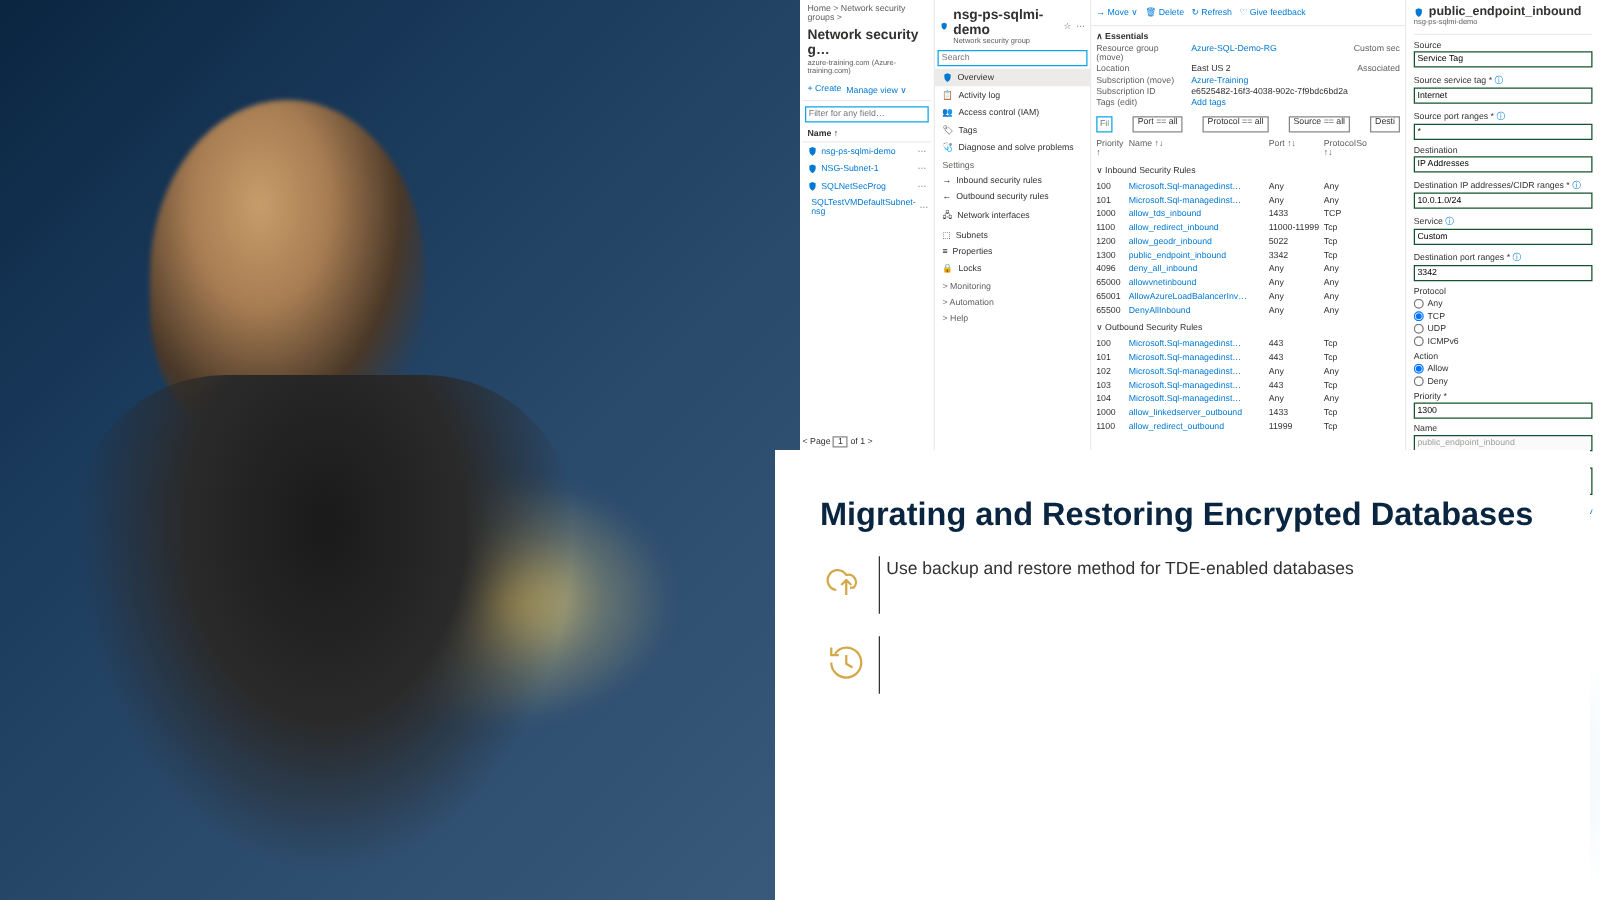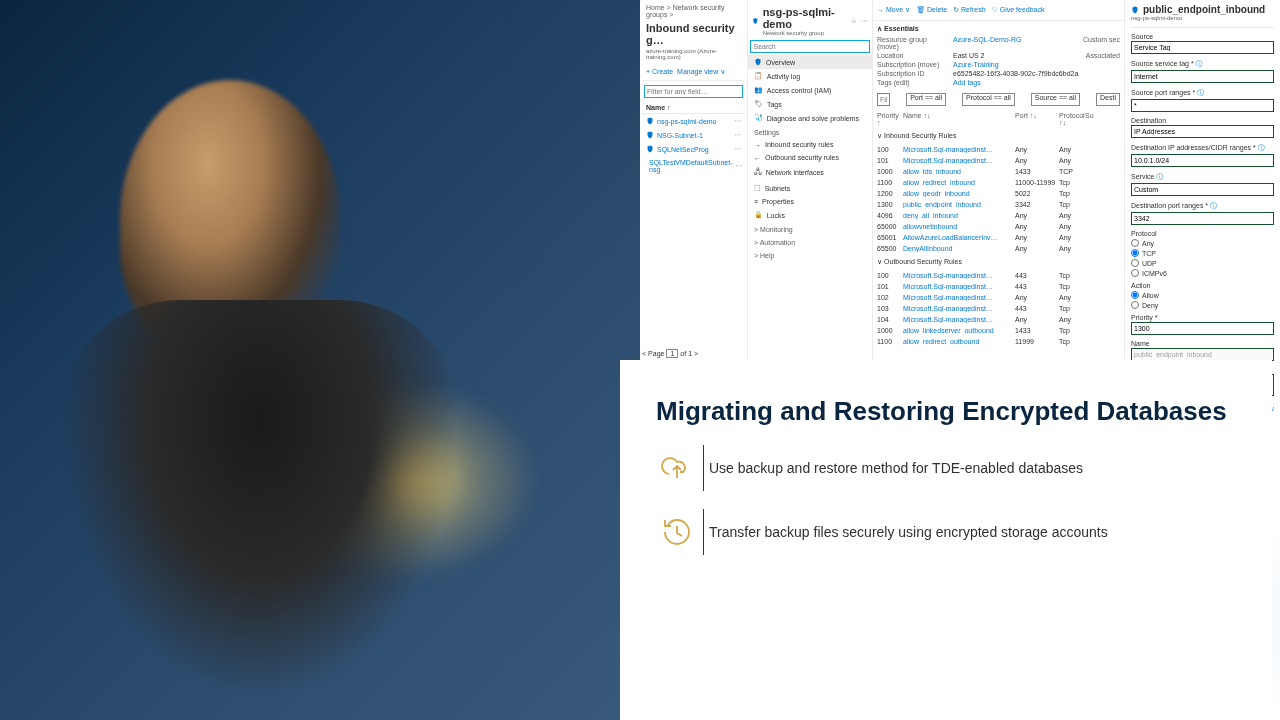--- a/index.html
+++ b/index.html
@@ -48,38 +48,38 @@
   .az-radio input { width:8px; height:8px; }
   .az-save-row { display:flex; gap:4px; margin-top:8px; }
   .az-save { background:#0078d4; color:#fff; padding:2px 8px; border:none; font-size:7px; }
   .az-cancel { background:#fff; border:1px solid #8a8886; padding:2px 6px; font-size:7px; }
   .pager { position:absolute; bottom:2px; left:2px; font-size:7px; display:flex; align-items:center; gap:2px; }
   .pager-box { border:1px solid #8a8886; padding:0 3px; }
 
   .slide { position:absolute; left:620px; top:360px; width:652px; height:360px; background:#fff; padding:36px 28px 24px 36px; }
   .slide-title { font-size:26px; font-weight:700; color:#0a2540; }
   .slide-sub { font-size:14px; color:#323130; margin-top:6px; margin-bottom:12px; }
-  .bullet-row { display:flex; align-items:center; gap:5px; margin-top:18px; }
+  .bullet-row { display:flex; gap:5px; margin-top:18px; }
   .bullet-icon { width:42px; height:42px; flex-shrink:0; display:flex; align-items:center; justify-content:center; }
   .bullet-sep { width:1px; height:46px; background:#323130; }
   .bullet-text { font-size:14px; color:#323130; line-height:1.35; max-width:440px; }
   .slide-bg { position:absolute; right:-40px; bottom:-40px; width:280px; height:280px; border-radius:50%; background:radial-gradient(circle,#eaf2f8 0%,#f5f9fc 50%,transparent 70%); z-index:-1; }
 </style>
 </head>
 <body>
 
 <div class="left-photo">
   <div class="tablet-glow"></div>
 </div>
 
 <div class="azure-panel">
 
   <div class="az-col1">
     <div class="az-breadcrumb">Home &gt; Network security groups &gt;</div>
-    <div class="az-title">Inbound security g…</div>
+    <div class="az-title">Network security g…</div>
     <div class="az-sub">azure-training.com (Azure-training.com)</div>
     <div class="az-btn-row">
       <span class="az-btn">+ Create</span>
       <span class="az-btn">Manage view ∨</span>
     </div>
     <input class="az-filter" placeholder="Filter for any field…" style="">
     <div class="az-col-head">Name ↑</div>
     <div class="az-item">
         <svg class="shield" viewBox="0 0 16 16">
           <path fill="#0078d4" d="M8 1l5 2v4c0 4-2 6-5 8-3-2-5-4-5-8V3z"></path>
@@ -418,15 +418,14 @@
 
 
   <div class="bullet-row">
     <div class="bullet-icon">
       <svg width="40" height="40" viewBox="0 0 40 40" fill="none" stroke="#d4a748" stroke-width="1.8">
         <path d="M8 20a12 12 0 1012-12c-4 0-7 2-9 5m-3-5v6h6"></path>
           <path d="M20 14v7l5 3"></path>
       </svg>
     </div>
     <div class="bullet-sep"></div>
-    <div class="bullet-text">Transfer backup files securely using encrypted storage accounts</div>
   </div>
 </div>
 
 </body></html>

